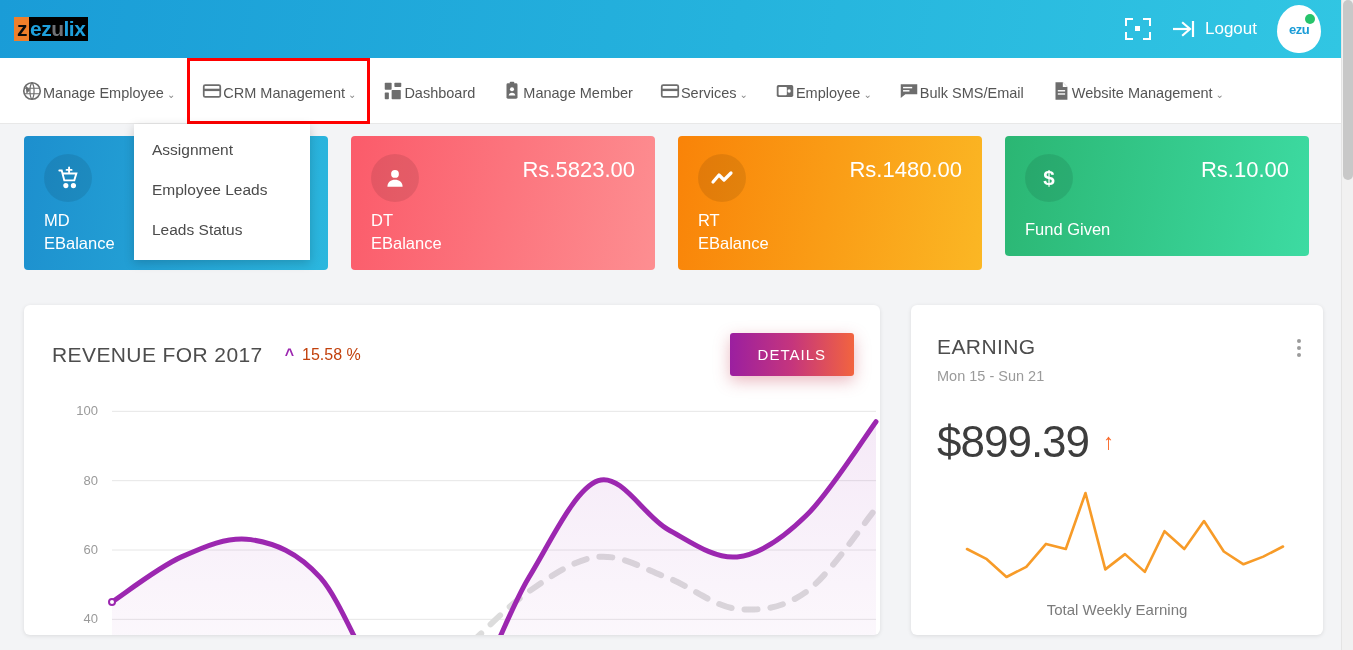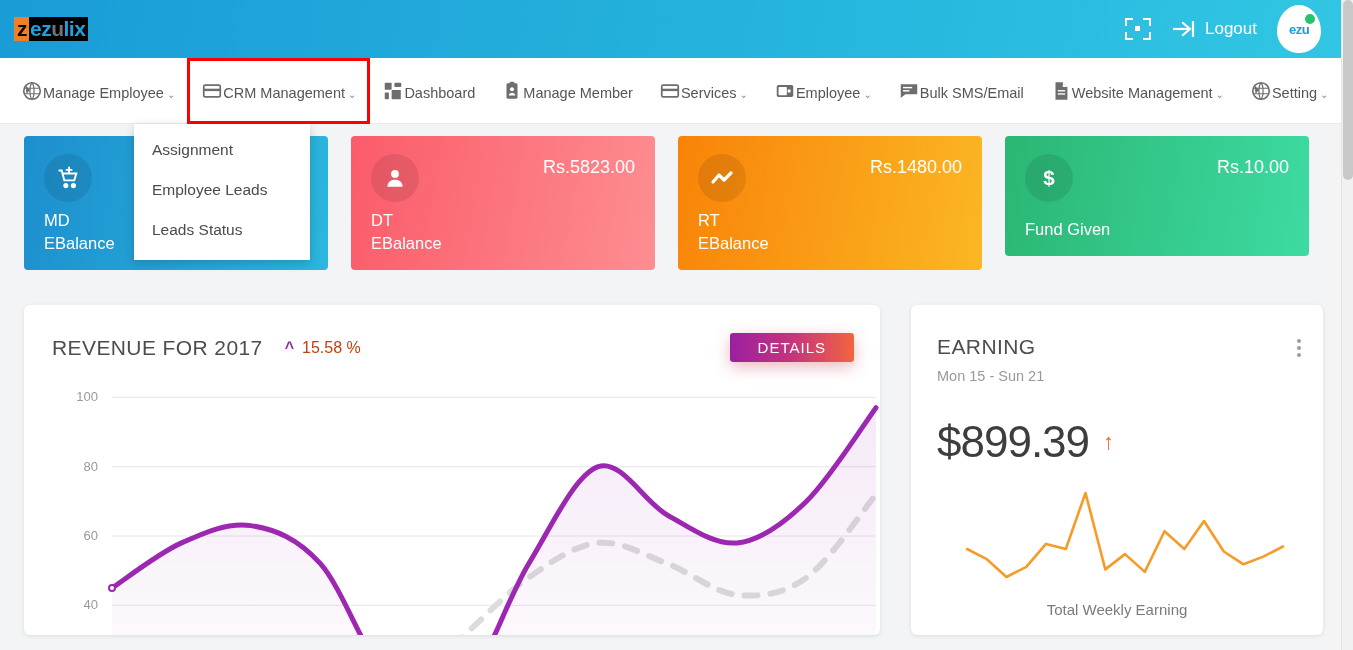--- a/index.html
+++ b/index.html
@@ -72,42 +72,42 @@
   .cards{ position:absolute; left:24px; top:136px; width:1302px; display:flex; gap:23px; z-index:10; }
   .card{
     position:relative; width:304px; height:134px; border-radius:4px;
     padding:18px 20px; color:#fff; overflow:hidden;
   }
   .card.short{ height:120px; }
   .card .c-ico{
     width:48px; height:48px; border-radius:50%; background:rgba(0,0,0,.09);
     display:flex; align-items:center; justify-content:center;
   }
-  .card .c-amt{ position:absolute; right:20px; top:21px; font-size:18px; }
+  .card .c-amt{ position:absolute; right:20px; top:21px; font-size:22px; }
   .card .c-lbl{ position:absolute; left:20px; bottom:16px; font-size:16.5px; line-height:1.35; }
   .card.c-blue{ background:linear-gradient(100deg,#1d8fce 0%,#2bb7de 100%); }
   .card.c-red{ background:linear-gradient(100deg,#fb5b6a 0%,#fd8e91 100%); }
   .card.c-orange{ background:linear-gradient(100deg,#f98308 0%,#fbb724 100%); }
   .card.c-green{ background:linear-gradient(100deg,#2bb673 0%,#3ddba2 100%); }
 
   
   .panel{
     position:absolute; background:#fff; border-radius:6px;
     box-shadow:0 1px 4px rgba(0,0,0,.10); overflow:hidden;
   }
   #revenue-panel{ left:24px; top:305px; width:856px; height:330px; }
   #earning-panel{ left:911px; top:305px; width:412px; height:330px; }
 
   .rev-head{ display:flex; align-items:center; padding:28px 26px 0 28px; }
   .rev-title{ font-size:21px; color:#4d4d4d; letter-spacing:.4px; }
   .rev-chev{ margin-left:22px; color:#9c27b0; font-size:16px; font-weight:bold; }
   .rev-pct{ margin-left:8px; color:#c2410c; font-size:16px; }
   .details-btn{
     margin-left:auto; border:none; color:#fff; font-size:15px; letter-spacing:1px;
-    padding:6px 28px; border-radius:3px; cursor:pointer;
+    padding:13px 28px; border-radius:3px; cursor:pointer;
     background:linear-gradient(90deg,#9b1fa0 0%,#c5357d 50%,#f2643f 100%);
     box-shadow:0 5px 16px rgba(200,70,90,.38);
   }
   .rev-chart{ position:relative; margin-top:8px; width:856px; height:270px; }
   .rev-chart svg{ display:block; }
 
   .earn-head{ padding:30px 26px 0 26px; position:relative; }
   .earn-title{ font-size:21px; color:#4d4d4d; letter-spacing:.4px; }
   .earn-sub{ font-size:14.5px; color:#9a9a9a; margin-top:9px; }
   .earn-amt-row{ display:flex; align-items:center; margin-top:33px; }
@@ -236,30 +236,20 @@
       <div class="nav-item">
         <div class="nav-ico">
           <svg width="22" height="22" viewBox="0 0 24 24" fill="#6d6d6d">
             <path d="M6 2.5h8l5 5v14H6z"></path>
             <path d="M14 2.5v5h5" fill="#fff"></path>
             <rect x="8.5" y="11" width="8" height="1.5" fill="#fff"></rect>
             <rect x="8.5" y="14.5" width="8" height="1.5" fill="#fff"></rect>
           </svg>
         </div>
         <div class="nav-lbl"><div class="nav-lbl" style="display: inline;">Website Management</div><span class="caret">⌄</span></div>
-      </div>
-      <div class="nav-item">
-        <div class="nav-ico">
-          <svg width="22" height="22" viewBox="0 0 24 24" fill="none" stroke="#6d6d6d" stroke-width="1.8">
-        <circle cx="12" cy="12" r="9"></circle>
-            <path d="M12 3c-3 3-3 15 0 18M12 3c3 3 3 15 0 18M3.5 9h17M3.5 15h17" stroke-width="1.3"></path>
-        <path d="M5 6 L10 11 L6 15" fill="#6d6d6d" stroke="none"></path>
-          </svg>
-        </div>
-        <div class="nav-lbl"><div class="nav-lbl" style="display: inline;">Setting</div><span class="caret">⌄</span></div>
       </div>
     </div>
 
   <div class="dropdown" id="dropdown">
       <div class="dd-item">Assignment</div>
       <div class="dd-item">Employee Leads</div>
       <div class="dd-item">Leads Status</div>
     </div>
 
   <div class="cards" id="cards">

